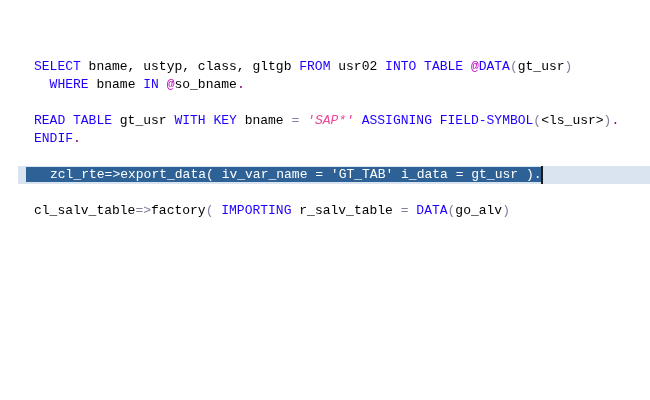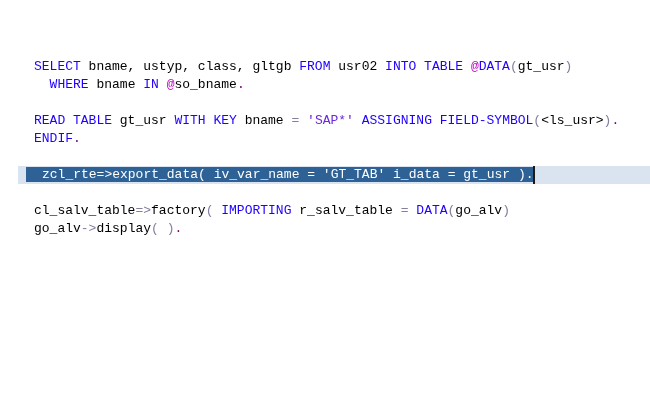--- a/index.html
+++ b/index.html
@@ -7,24 +7,24 @@
     width: 650px; height: 400px; background: #ffffff; position: relative; overflow: hidden;
     font-family: "Liberation Mono", "DejaVu Sans Mono", monospace;
     font-size: 13px;
   }
   .editor { position: absolute; left: 0; top: 58px; width: 650px; }
   .line {
     position: relative; height: 18px; line-height: 18px; white-space: pre;
     padding-left: 34px; color: #000000;
   }
   .line.current { background: #dae4f0; margin-left: 18px; padding-left: 16px; }
-  .sel { background: #2e6195; color: #ffffff; margin-left: -8px; padding-left: 16px; }
+  .sel { background: #2e6195; color: #ffffff; margin-left: -8px; padding-left: 24px; }
   .cursor { display: inline-block; width: 2px; height: 18px; background: #1a1a1a; vertical-align: top; }
   .kw { color: #1f00ff; }
-  .str { color: #6d28d9; }
+  .str { color: #ec4899; font-style: italic; }
   .num { color: #3399ff; }
   .at { color: #c000c0; }
   .op { color: #8080a0; }
   .dot { color: #800080; }
   .fold {
     position: absolute; left: 5px; width: 7px; height: 7px; border: 1px solid #a0a0a0; background: #fff;
   }
   .fold::after { content: ""; position: absolute; left: 1px; right: 1px; top: 3px; height: 1px; background: #808080; }
   .fold-line { position: absolute; left: 9px; width: 1px; background: #a0a0a0; }
   .fold-end { position: absolute; left: 9px; width: 5px; height: 1px; background: #a0a0a0; }
@@ -35,14 +35,13 @@
 <div class="editor">
   <div class="line"><span class="kw">SELECT</span><span> bname, ustyp, class, gltgb </span><span class="kw">FROM</span><span> usr02 </span><span class="kw">INTO TABLE</span><span> </span><span class="at">@</span><span class="kw">DATA</span><span class="op">(</span><span>gt_usr</span><span class="op">)</span></div>
   <div class="line"><span>  </span><span class="kw">WHERE</span><span> bname </span><span class="kw">IN</span><span> </span><span class="at">@</span><span>so_bname</span><span class="dot">.</span></div>
   <div class="line"></div>
   <div class="line"><span class="kw">READ TABLE</span><span> gt_usr </span><span class="kw">WITH KEY</span><span> bname </span><span class="op">=</span><span> </span><span class="str">'SAP*'</span><span> </span><span class="kw">ASSIGNING FIELD-SYMBOL</span><span class="op">(</span><span>&lt;ls_usr&gt;</span><span class="op">)</span><span class="dot">.</span></div>
   <div class="line"><span class="kw">ENDIF</span><span class="dot">.</span></div>
   <div class="line"></div>
   <div class="line current"><span class="sel">zcl_rte=&gt;export_data( iv_var_name = 'GT_TAB' i_data = gt_usr ).</span><span class="cursor"></span></div>
   <div class="line"></div>
   <div class="line"><span>cl_salv_table</span><span class="op">=&gt;</span><span>factory</span><span class="op">(</span><span> </span><span class="kw">IMPORTING</span><span> r_salv_table </span><span class="op">=</span><span> </span><span class="kw">DATA</span><span class="op">(</span><span>go_alv</span><span class="op">)</span></div>
-  <div class="line"><span>go_alv</span><span class="op">-&gt;</span><span>display</span><span class="op">(</span><span> </span><span class="op">)</span><span class="dot">.</span></div>
 </div>
 
 </body></html>

